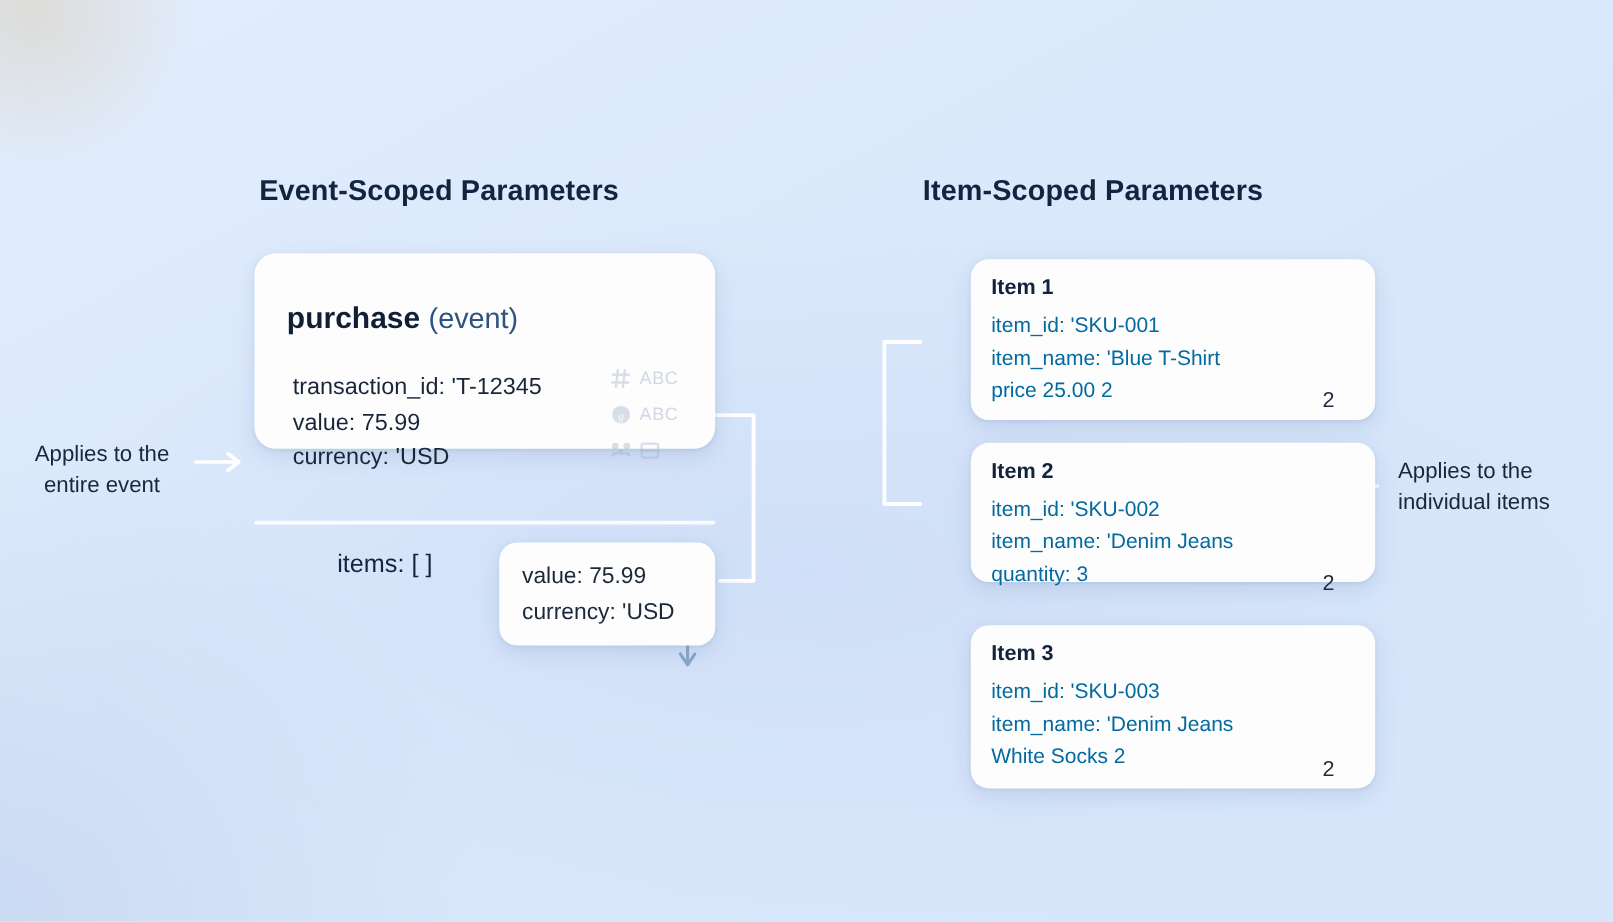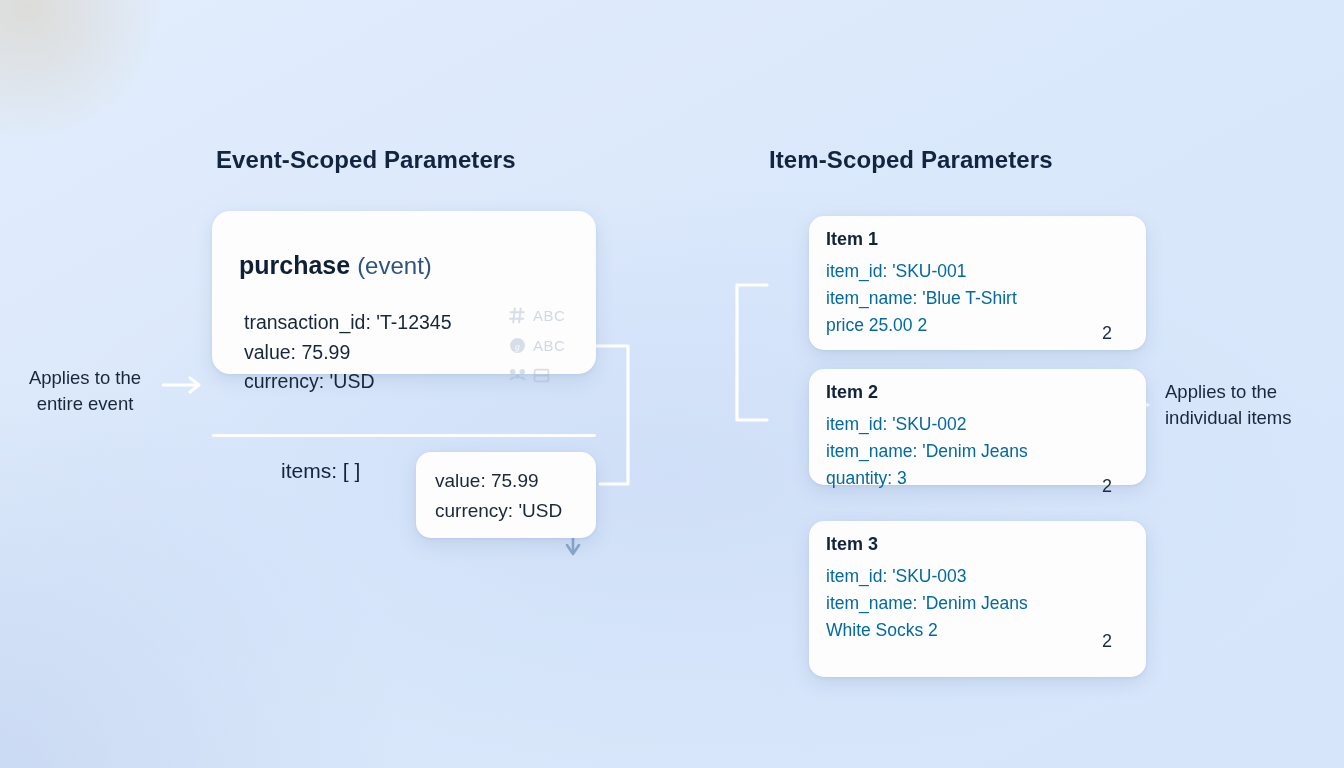--- a/index.html
+++ b/index.html
@@ -148,21 +148,21 @@
 
   
   .item-card {
     left: 767px;
     width: 337px;
     border-radius: 15px;
     margin-left: 42px;
   }
   #item-card-0 { top: 216px; height: 134px; }
   #item-card-1 { top: 369px; height: 116px; }
-  #item-card-2 { top: 521px; height: 156px; }
+  #item-card-2 { top: 521px; height: 136px; }
 
   .item-title {
     position: absolute;
     left: 17px; top: 13px;
     font-size: 18px;
     font-weight: bold;
     color: #11233d;
   }
   .item-lines {
     position: absolute;

